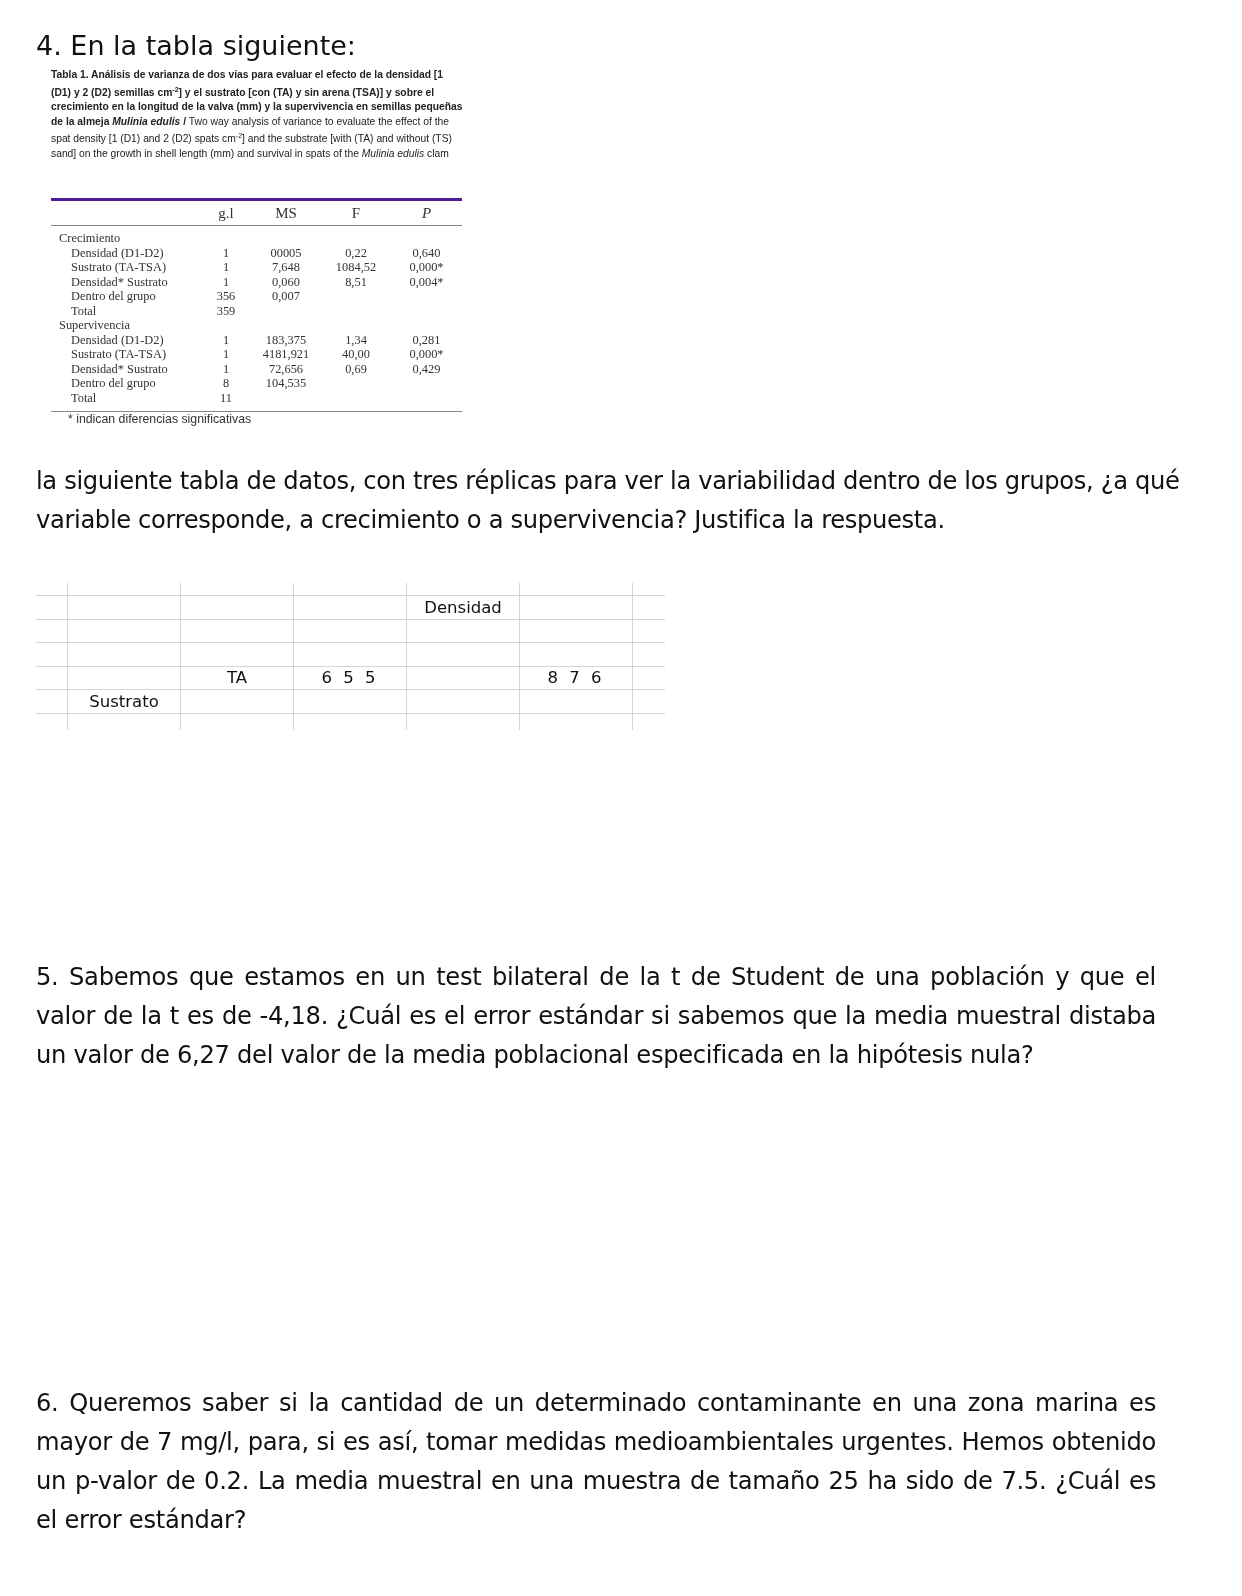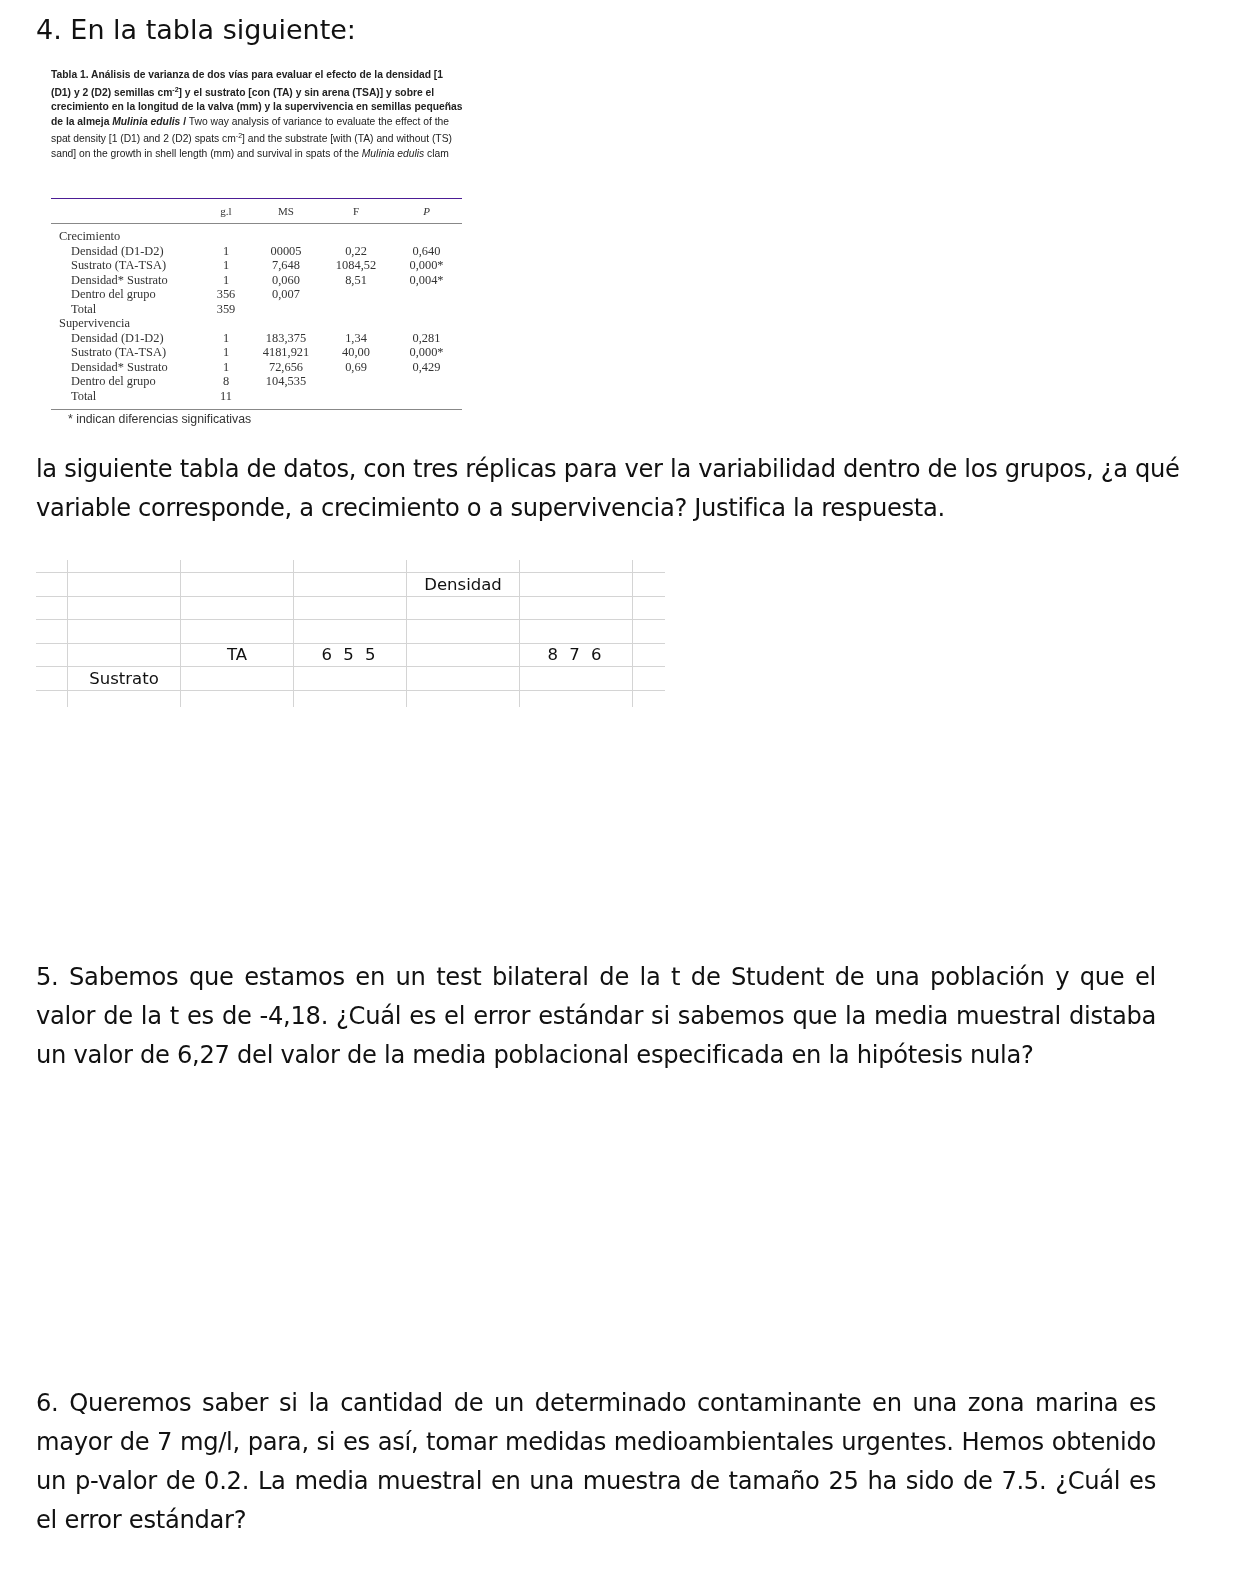--- a/index.html
+++ b/index.html
@@ -1,40 +1,40 @@
 <!DOCTYPE html>
 <html><head>
 <meta charset="utf-8">
 <style>
   html, body { margin: 0; padding: 0; background: #ffffff; }
   body { width: 1242px; height: 1596px; position: relative; overflow: hidden; color: #111; font-family: "Liberation Sans", sans-serif; }
-  .q-title { position: absolute; left: 36px; top: 14px; font-size: 27px; font-family: "DejaVu Sans", sans-serif; font-weight: normal; margin: 0; letter-spacing: 0px; }
+  .q-title { position: absolute; left: 36px; top: 30px; font-size: 27px; font-family: "DejaVu Sans", sans-serif; font-weight: normal; margin: 0; letter-spacing: 0px; }
   .caption { position: absolute; left: 51px; top: 68px; width: 412px; font-family: Liberation Sans, sans-serif; font-size: 10.3px; line-height: 14.4px; color: #222; }
   .caption .bold { font-weight: bold; }
   .caption em { font-style: italic; }
   .anova { position: absolute; left: 51px; top: 198px; width: 411px; font-family: "Liberation Serif", serif; font-size: 12.4px; color: #333; }
   .anova table { width: 100%; border-collapse: collapse; }
-  .anova thead th { font-weight: normal; font-size: 11px; border-top: 1px solid #4c1d95; border-bottom: 1px solid #888; height: 24px; padding: 0; }
+  .anova thead th { font-weight: normal; font-size: 15px; border-top: 3px solid #4c1d95; border-bottom: 1px solid #888; height: 24px; padding: 0; }
   .anova tbody td { padding: 0; height: 14.5px; line-height: 14.5px; white-space: nowrap; margin-top: 32px; }
   .anova tbody tr:first-child td { padding-top: 5px; }
   .anova tbody tr.last td { border-bottom: 1px solid #888; padding-bottom: 6px; }
   .anova .c-label { width: 150px; }
   .anova .c-gl { width: 50px; text-align: center; }
   .anova .c-ms { width: 70px; text-align: center; }
   .anova .c-f { width: 70px; text-align: center; }
   .anova .c-p { text-align: center; }
   .anova .grp { padding-left: 8px; }
   .anova .sub { padding-left: 20px; }
   .anova .ital { font-style: italic; }
   .footnote { position: absolute; left: 68px; top: 412px; font-family: Liberation Sans, sans-serif; font-size: 12.3px; color: #333; }
   .para { position: absolute; left: 36px; font-family: "DejaVu Sans", sans-serif; font-size: 24.2px; line-height: 39px; color: #111; margin: 0; }
-  .p-q4 { top: 450px; width: 1180px; letter-spacing: -0.35px; }
+  .p-q4 { top: 462px; width: 1180px; letter-spacing: -0.35px; }
   .p-q5 { top: 958px; width: 1120px; text-align: justify; letter-spacing: -0.3px; }
   .p-q6 { top: 1384px; width: 1120px; text-align: justify; letter-spacing: -0.3px; }
-  .grid { position: absolute; left: 36px; top: 560px; }
+  .grid { position: absolute; left: 36px; top: 583px; }
   .grid table { border-collapse: collapse; font-family: "DejaVu Sans", sans-serif; font-size: 16.5px; color: #111; }
   .grid td { border: 1.5px solid #d4d4d4; height: 22.5px; padding: 0; text-align: center; }
   .grid tr:first-child td { border-top: none; height: 12px; }
   .grid tr:last-child td { border-bottom: none; height: 16px; }
   .grid td:first-child { border-left: none; }
   .grid td:last-child { border-right: none; }
   .grid .w0 { width: 31px; }
   .grid .w1 { width: 112px; }
   .grid .w2 { width: 112px; }
   .grid .w3 { width: 112px; }

